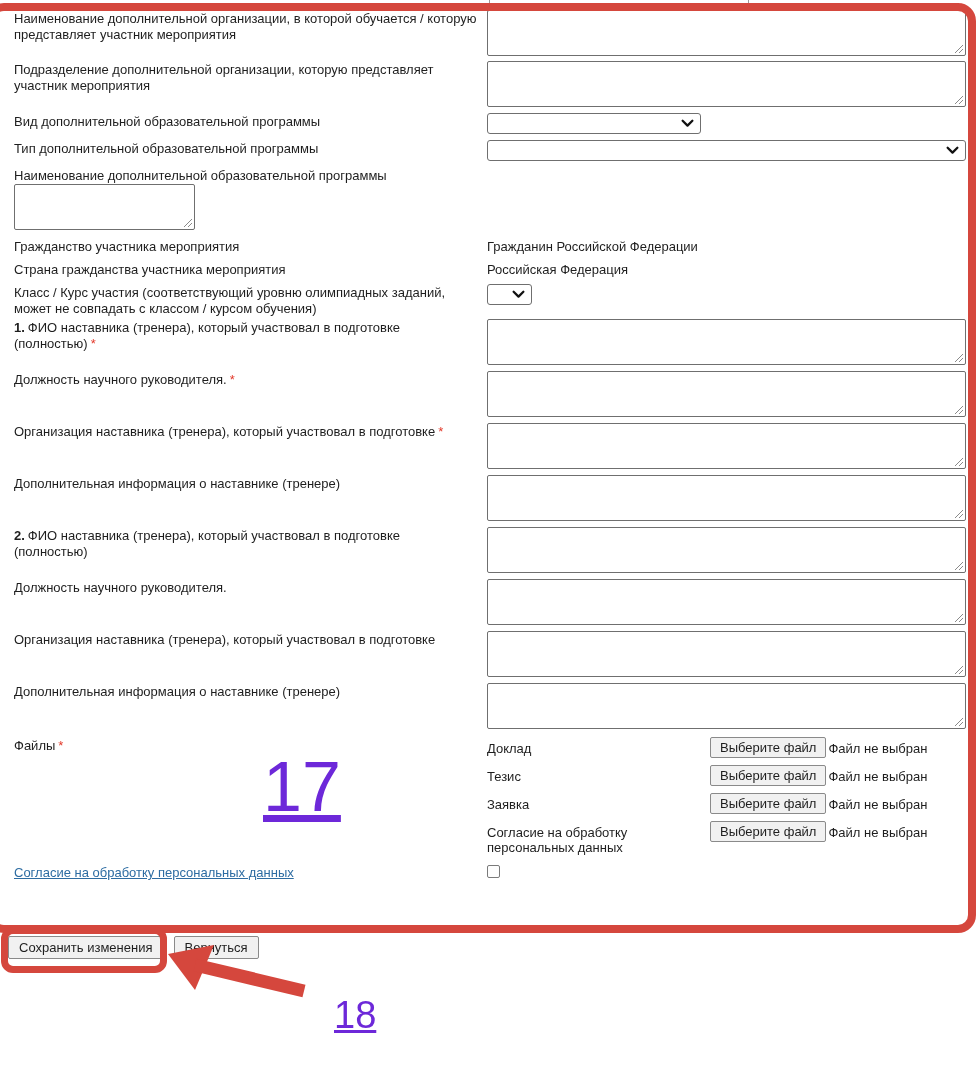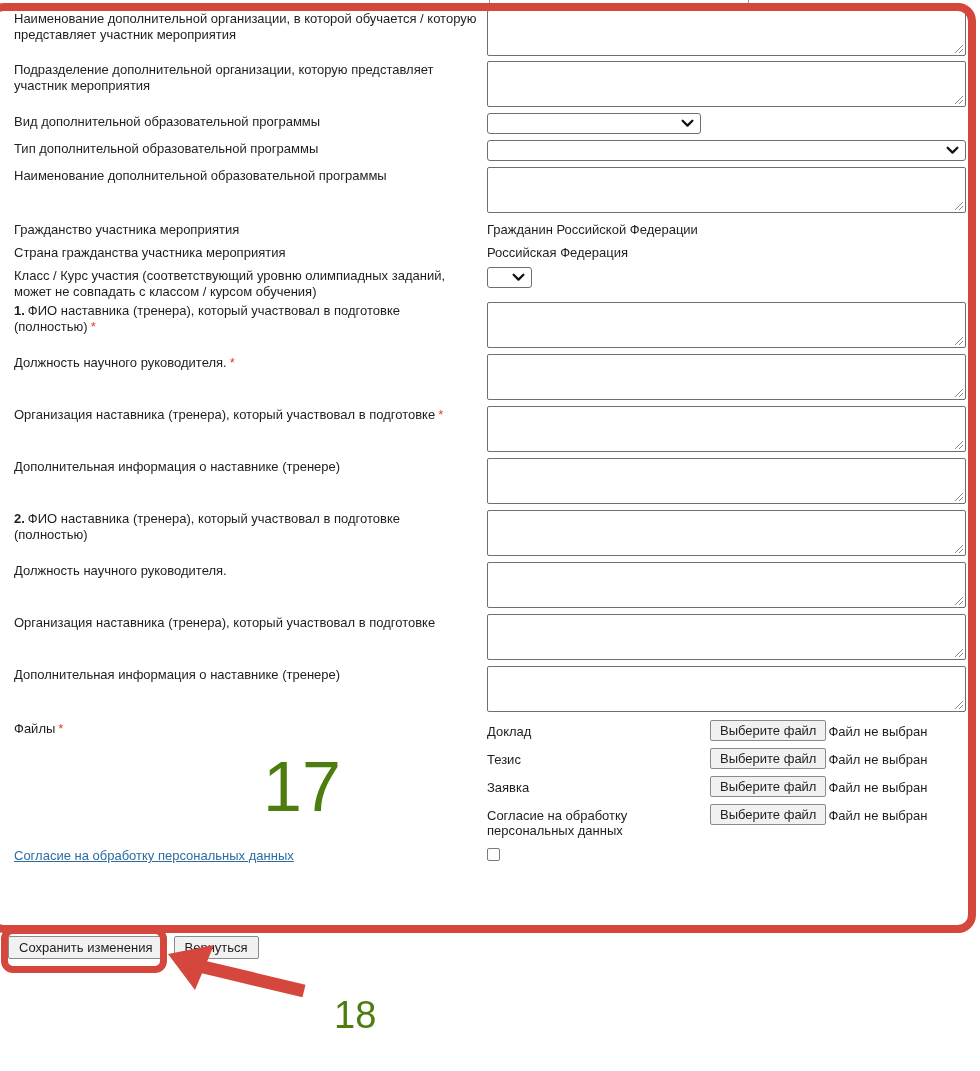--- a/index.html
+++ b/index.html
@@ -30,21 +30,21 @@
     background:#fff;display:flex;align-items:center;justify-content:flex-end;
     padding-right:6px;cursor:default;
   }
   .select svg{display:block;}
   .sel-mid{width:214px;}
   .sel-wide{width:100%;}
   .sel-small{width:45px;}
   .static-val{line-height:16px;padding-top:1px;}
   .mb5{margin-bottom:5px;}
   .mb6{margin-bottom:6px;}
-  .mb8{margin-bottom:8px;}
+  .mb8{margin-bottom:8px;flex-direction:column;}
   .mt6{margin-top:6px;}
   .mt8{margin-top:8px;}
   .num{font-weight:bold;margin-right:3px;}
   
   .file-row{display:flex;align-items:flex-start;margin-bottom:7px;}
   .file-lbl{width:223px;line-height:15px;padding-top:4px;}
   .btn{
     box-sizing:border-box;border:1px solid #8a8a8a;border-radius:2px;
     background:#f1f1f1;font-family:"Liberation Sans",sans-serif;font-size:13px;
     padding:2px 9px;color:#1e1e1e;cursor:default;white-space:nowrap;
@@ -68,22 +68,23 @@
     position:absolute;left:-14px;top:3px;width:990px;height:930px;
     border:8px solid #d5473d;border-radius:18px;box-sizing:border-box;
     pointer-events:none;z-index:5;
   }
   #save-frame{
     position:absolute;left:1px;top:927px;width:166px;height:46px;
     border:7px solid #d5473d;border-radius:12px;box-sizing:border-box;
     pointer-events:none;z-index:6;
   }
   .step-num{
-    position:absolute;color:#4d7c0f;z-index:6;line-height:1;
+    position:absolute;color:#6d28d9;z-index:6;line-height:1;
     font-family:"Liberation Sans",sans-serif;
+    text-decoration:underline;
   }
   #step-17{left:263px;top:752px;font-size:70px;}
   #step-18{left:334px;top:996px;font-size:38px;}
   #arrow-svg{position:absolute;left:162px;top:944px;z-index:6;}
 </style>
 </head>
 <body>
 
 <div id="top-sliver"></div>
 

